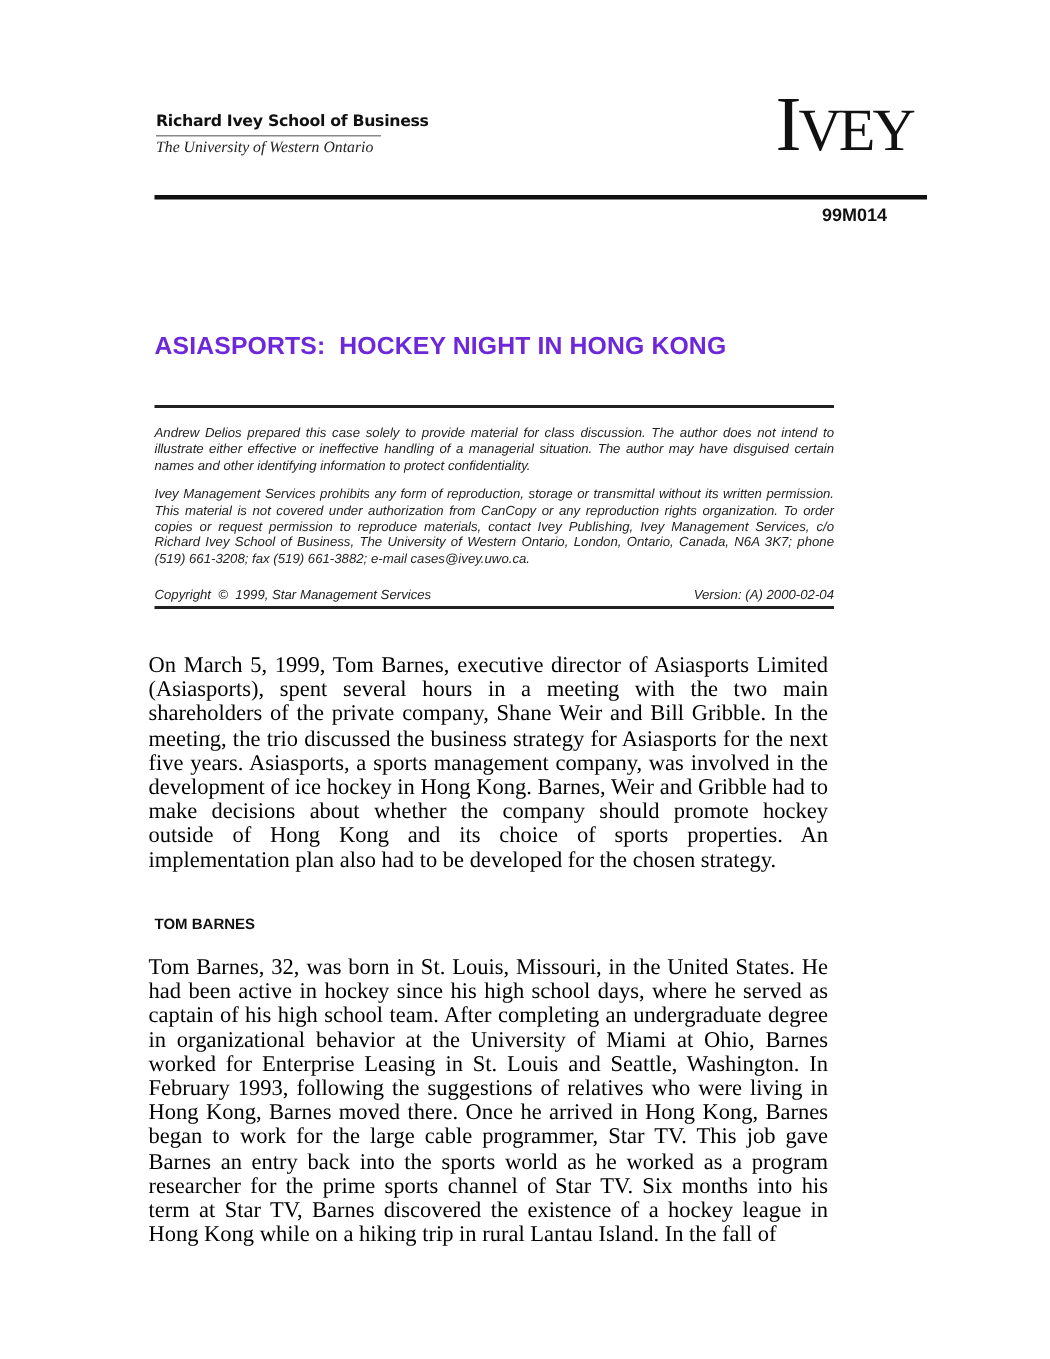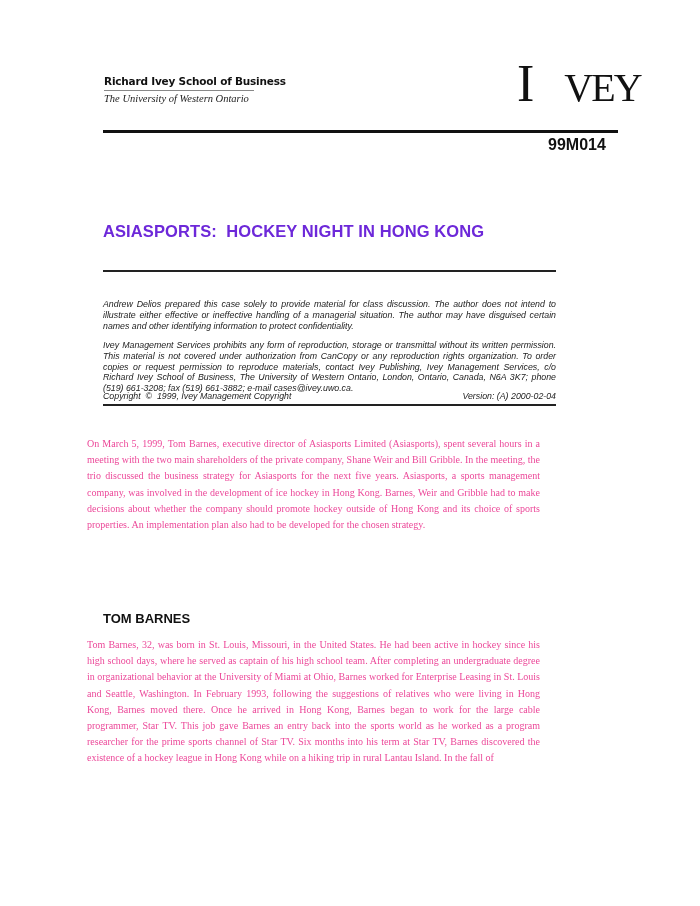--- a/index.html
+++ b/index.html
@@ -2,50 +2,50 @@
 <html><head>
   <meta charset="utf-8">
   <style>
     html, body { margin: 0; padding: 0; background: #ffffff; }
     body { width: 700px; height: 906px; position: relative; overflow: hidden; color: #111; }
     .abs { position: absolute; }
     .school-name { left: 104px; top: 75px; font-family: "DejaVu Sans", sans-serif; font-weight: bold; font-size: 10.5px; letter-spacing: -0.2px; color: #111; }
     .school-sep { left: 104px; top: 90px; width: 150px; height: 1px; background: #888; }
     .univ-name { left: 104px; top: 93px; font-family: "Liberation Serif", serif; font-size: 10.5px; color: #222; font-style: italic; }
     .logo { left: 517px; top: 58px; font-family: "Liberation Serif", serif; font-size: 52px; line-height: 52px; color: #111; letter-spacing: -2px; }
-    .logo .sc { font-size: 40px; margin-left: 32px; }
+    .logo .sc { font-size: 40px; }
     .top-rule { left: 103px; top: 130px; width: 515px; height: 3px; background: #111; }
-    .case-no { left: 548px; top: 136px; font-family: "Liberation Sans", sans-serif; font-weight: bold; font-size: 16px; color: #111; }
+    .case-no { left: 548px; top: 136px; font-family: "Liberation Sans", sans-serif; font-weight: bold; font-size: 12px; color: #111; }
     .title { left: 103px; top: 222px; font-family: "Liberation Sans", sans-serif; font-weight: bold; font-size: 16.5px; color: #6d28d9; letter-spacing: 0.1px; white-space: pre; }
     .rule { left: 103px; width: 453px; height: 2px; background: #222; }
-    .disclaimer { left: 103px; width: 453px; font-family: "Liberation Sans", sans-serif; font-style: italic; font-size: 8.8px; line-height: 10.8px; color: #222; text-align: justify; margin-top: 16px; }
+    .disclaimer { left: 103px; width: 453px; font-family: "Liberation Sans", sans-serif; font-style: italic; font-size: 8.8px; line-height: 10.8px; color: #222; text-align: justify; }
     .copyright { left: 103px; top: 391px; width: 453px; font-family: "Liberation Sans", sans-serif; font-style: italic; font-size: 8.8px; color: #222; display: flex; justify-content: space-between; }
-    .para { left: 87px; width: 453px; font-family: "Liberation Serif", serif; font-size: 10px; line-height: 16.2px; color: #ec4899; text-align: justify; text-align-last: left; }
-    .heading { left: 103px; top: 611px; font-family: "Liberation Sans", sans-serif; font-weight: bold; font-size: 13px; color: #111; }
+    .para { left: 99px; width: 453px; font-family: "Liberation Serif", serif; font-size: 15px; line-height: 16.2px; color: #000000; text-align: justify; text-align-last: left; }
+    .heading { left: 103px; top: 611px; font-family: "Liberation Sans", sans-serif; font-weight: bold; font-size: 10px; color: #111; }
   </style>
 </head>
 <body>
 
 <div class="abs school-name">Richard Ivey School of Business</div>
 <div class="abs school-sep"></div>
 <div class="abs univ-name">The University of Western Ontario</div>
 
 <div class="abs logo"><span>I</span><span class="sc">VEY</span></div>
 
 <div class="abs top-rule"></div>
 <div class="abs case-no">99M014</div>
 
 <div class="abs title">ASIASPORTS:  HOCKEY NIGHT IN HONG KONG</div>
 
 <div class="abs rule" style="top:270px;"></div>
 <div class="abs disclaimer" style="top:283px;">Andrew Delios prepared this case solely to provide material for class discussion.  The author does not intend to illustrate either effective or ineffective handling of a managerial situation.  The author may have disguised certain names and other identifying information to protect confidentiality.</div>
 <div class="abs disclaimer" style="top:324px;">Ivey Management Services prohibits any form of reproduction, storage or transmittal without its written permission.  This material is not covered under authorization from CanCopy or any reproduction rights organization.  To order copies or request permission to reproduce materials, contact Ivey Publishing, Ivey Management Services, c/o Richard Ivey School of Business, The University of Western Ontario, London, Ontario, Canada, N6A 3K7; phone (519) 661-3208; fax (519) 661-3882; e-mail cases@ivey.uwo.ca.</div>
 
 <div class="abs copyright">
-  <span style="white-space:pre;">Copyright  ©  1999, Ivey Management Copyright</span>
+  <span style="white-space:pre;">Copyright  ©  1999, Star Management Services</span>
   <span>Version: (A) 2000-02-04</span>
 </div>
 <div class="abs rule" style="top:404px;"></div>
 
 <div class="abs para" style="top:436px;">On March 5, 1999, Tom Barnes, executive director of Asiasports Limited (Asiasports), spent several hours in a meeting with the two main shareholders of the private company, Shane Weir and Bill Gribble.  In the meeting, the trio discussed the business strategy for Asiasports for the next five years.  Asiasports, a sports management company, was involved in the development of ice hockey in Hong Kong.   Barnes, Weir and Gribble had to make decisions about whether the company should promote hockey outside of Hong Kong and its choice of sports properties.  An implementation plan also had to be developed for the chosen strategy.</div>
 
 <div class="abs heading">TOM BARNES</div>
 
 <div class="abs para" style="top:637px;">Tom Barnes, 32, was born in St. Louis, Missouri, in the United States.  He had been active in hockey since his high school days, where he served as captain of his high school team.  After completing an undergraduate degree in organizational behavior at the University of Miami at Ohio, Barnes worked for Enterprise Leasing in St. Louis and Seattle, Washington.  In February 1993, following the suggestions of relatives who were living in Hong Kong, Barnes moved there.  Once he arrived in Hong Kong, Barnes began to work for the large cable programmer, Star TV.  This job gave Barnes an entry back into the sports world as he worked as a program researcher for the prime sports channel of Star TV. Six months into his term at Star TV, Barnes discovered the existence of a hockey league in Hong Kong while on a hiking trip in rural Lantau Island.  In the fall of</div>
 

